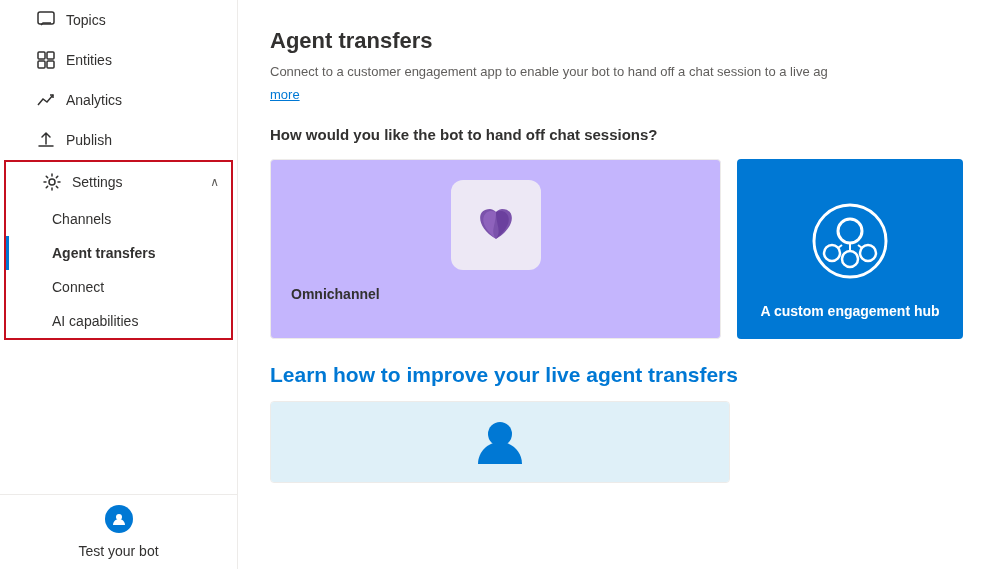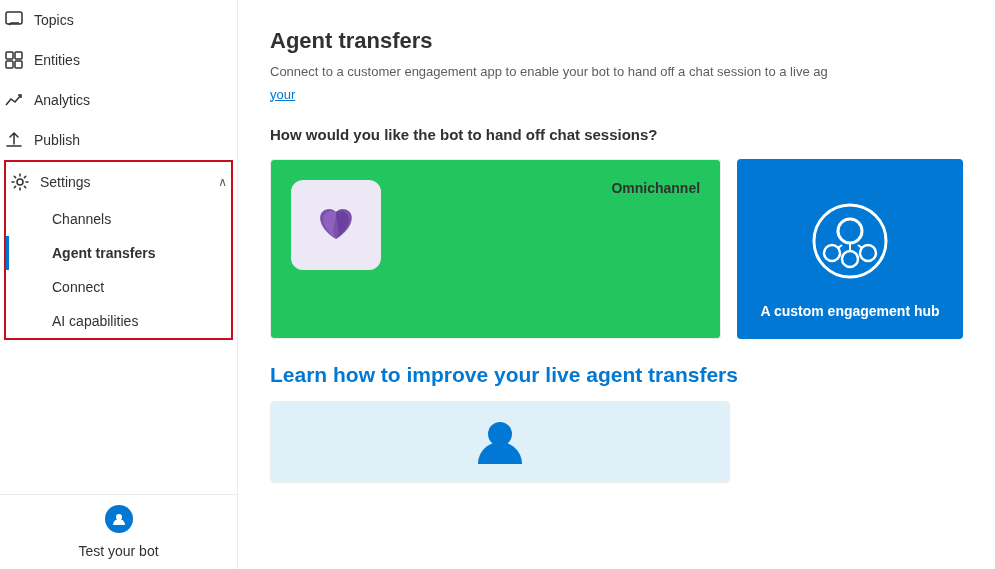--- a/index.html
+++ b/index.html
@@ -16,26 +16,27 @@
       overflow-y: auto;
       position: relative;
     }
     .sidebar-scroll {
       flex: 1;
       overflow-y: auto;
     }
     .sidebar-item {
       display: flex;
       align-items: center;
-      padding: 10px 4px;
+      padding: 10px 12px;
       cursor: pointer;
       color: #323130;
       font-size: 14px;
       gap: 10px;
       position: relative;
+      margin-left: 24px;
     }
     .sidebar-item.settings-expanded { background: #fff; }
     .sidebar-item .icon { width: 20px; height: 20px; display: flex; align-items: center; justify-content: center; }
 
     
     .settings-box {
       border: 2px solid #c50f1f;
       margin: 0 4px;
       border-radius: 0;
     }
@@ -126,23 +127,22 @@
     }
 
     .card {
       border: 1px solid #edebe9;
       border-radius: 4px;
       padding: 20px;
       width: 460px;
       min-height: 180px;
       cursor: pointer;
       display: flex;
-      flex-direction: row;
-      justify-content: space-between;
-      background: #22c55e;
+      flex-direction: column;
+      background: #c4b5fd;
     }
 
     .omnichannel-logo {
       width: 90px;
       height: 90px;
       background: #ede8f5;
       border-radius: 12px;
       display: flex;
       align-items: center;
       justify-content: center;
@@ -273,21 +273,21 @@
         <path d="M2 14c0-3.3 2.7-6 6-6s6 2.7 6 6" fill="white"></path>
       </svg>
     </div>
     <span>Test your bot</span>
   </div>
 </div>
 
 <div class="main">
   <h1 class="page-title">Agent transfers</h1>
   <p class="page-subtitle">Connect to a customer engagement app to enable your bot to hand off a chat session to a live ag</p>
-  <a class="more-link">your</a>
+  <a class="more-link">more</a>
 
   <div class="section-title">How would you like the bot to hand off chat sessions?</div>
 
   <div class="cards-row">
 
     <div class="card">
       <div>
         <div class="omnichannel-logo">
 
           <svg width="60" height="60" viewBox="0 0 60 60" fill="none">

